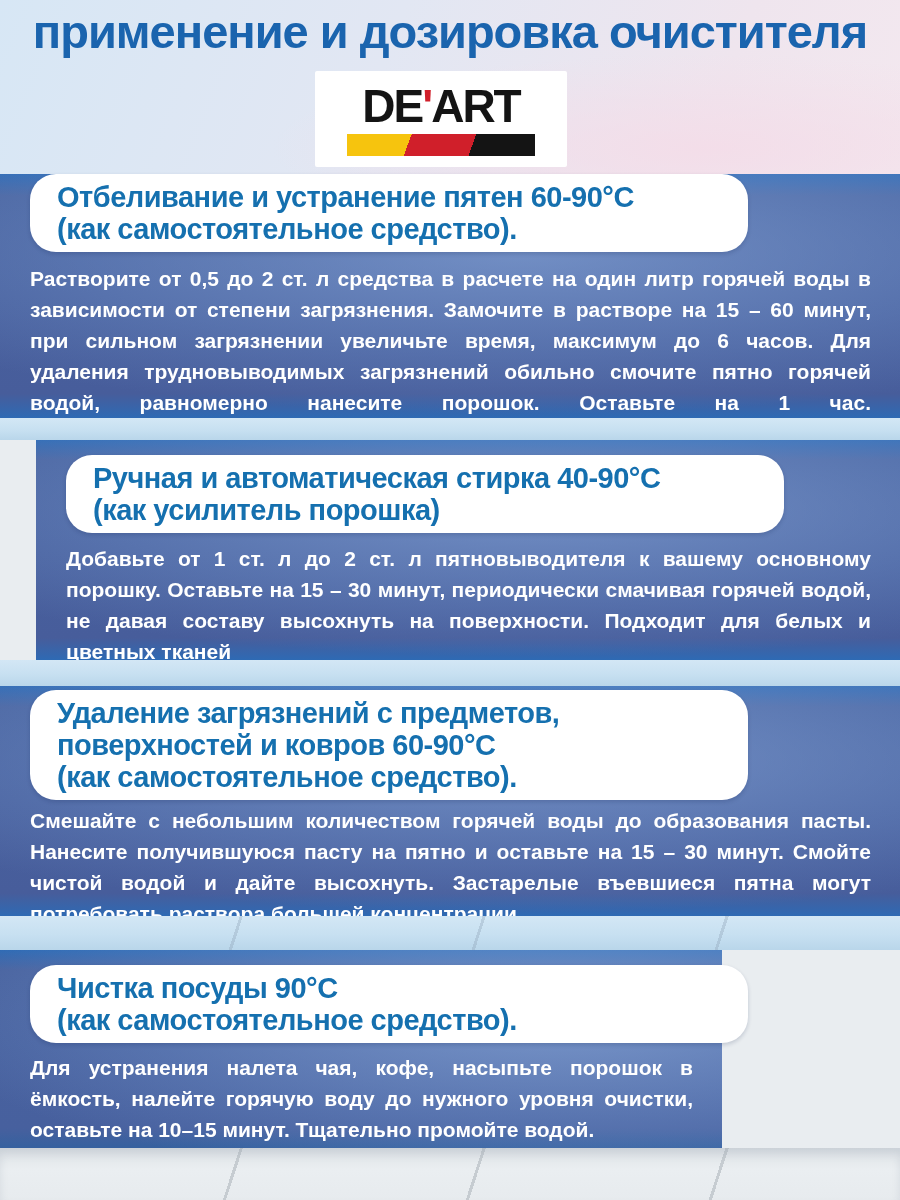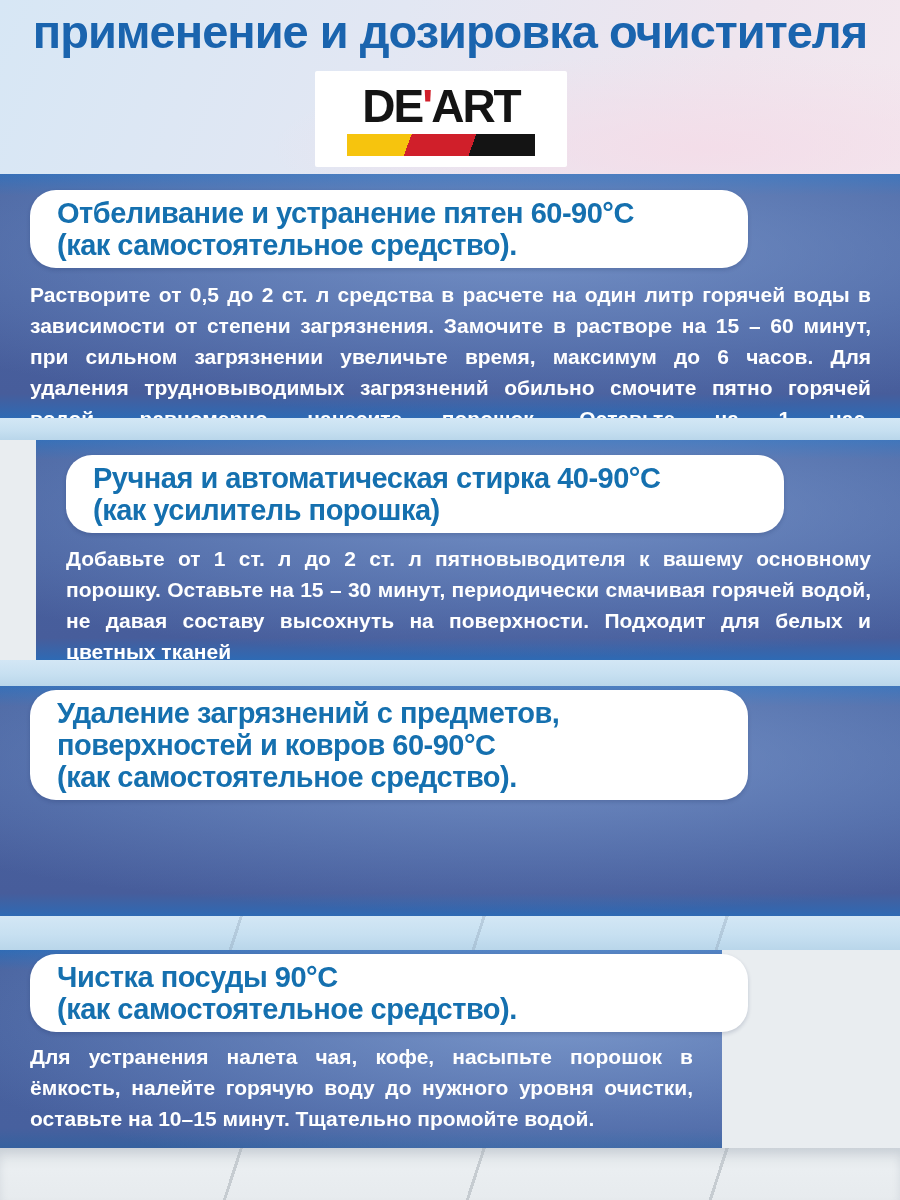--- a/index.html
+++ b/index.html
@@ -44,28 +44,28 @@
       var(--logo_black, #141414) 66% 100%);
   }
 
   
   .panel {
     box-sizing: border-box;
     background:
       radial-gradient(120% 95% at 58% 32%, rgba(148,180,228,.55) 0%, rgba(124,158,212,.30) 42%, rgba(0,0,0,0) 70%),
       linear-gradient(180deg, #2e6ab4 0%, #49639f 9%, #475d9b 90%, #2e6ab4 100%);
   }
-  .s1 { height: 244px; flex: 0 0 244px; padding-top: 16px; }
+  .s1 { height: 244px; flex: 0 0 244px; }
   .s2 { height: 220px; flex: 0 0 220px; padding-top: 15px; margin-left: 36px; }
   .s3 { height: 230px; flex: 0 0 230px; padding-top: 4px; }
   .row4 {
     height: 198px; flex: 0 0 198px;
     background: #e9edf0;
   }
-  .s4 { height: 198px; width: 722px; padding-top: 4px;
+  .s4 { height: 198px; width: 722px; padding-top: 15px;
     background:
       radial-gradient(120% 110% at 78% 35%, rgba(160,192,236,.55) 0%, rgba(124,158,212,.30) 48%, rgba(0,0,0,0) 75%),
       linear-gradient(180deg, #2e6ab4 0%, #49639f 10%, #47609e 90%, #35619f 100%);
   }
 
   .pill {
     box-sizing: border-box;
     width: 718px; margin-left: 30px;
     background: #ffffff;
     border-radius: 26px;
@@ -142,20 +142,21 @@
   </section>
 
   <div class="band b2"></div>
 
   <section class="panel s3">
     <div class="pill">
       <div class="hline">Удаление загрязнений с предметов,</div>
       <div class="hline">поверхностей и ковров 60-90°C</div>
       <div class="hline">(как самостоятельное средство).</div>
     </div>
+    <p class="body-text">Смешайте с небольшим количеством горячей воды до образования пасты. Нанесите получившуюся пасту на пятно и оставьте на 15 – 30 минут. Смойте чистой водой и дайте высохнуть. Застарелые въевшиеся пятна могут потребовать раствора большей концентрации.</p>
   </section>
 
   <div class="band b3"></div>
 
   <div class="row4">
     <section class="panel s4">
       <div class="pill">
         <div class="hline">Чистка посуды 90°C</div>
         <div class="hline">(как самостоятельное средство).</div>
       </div>

